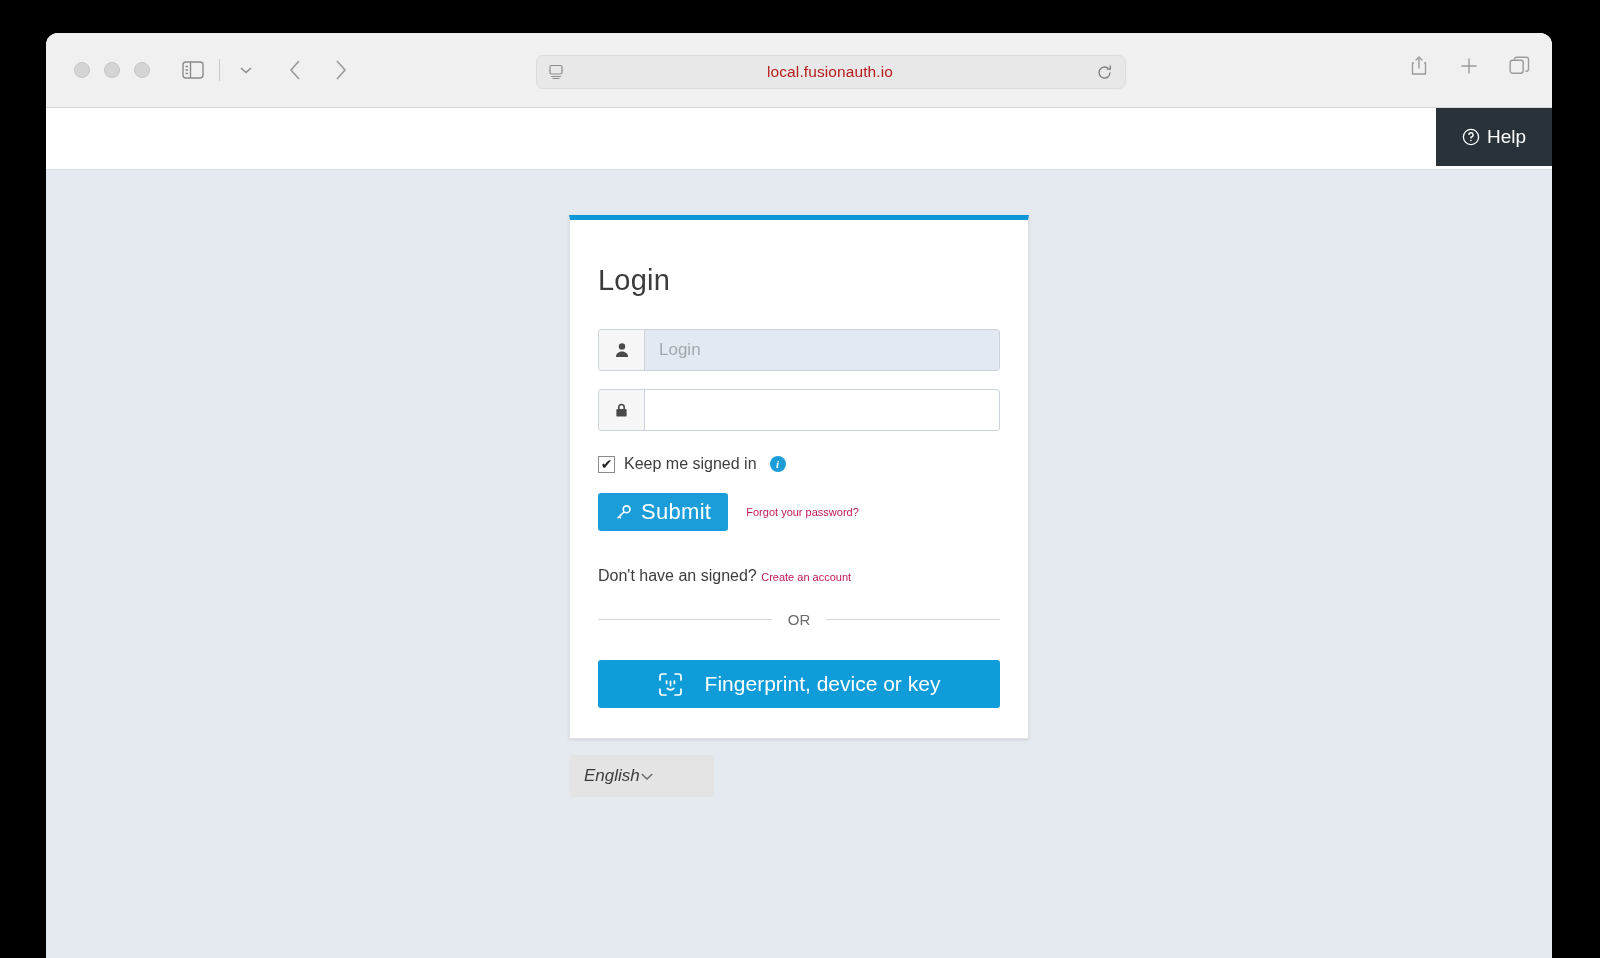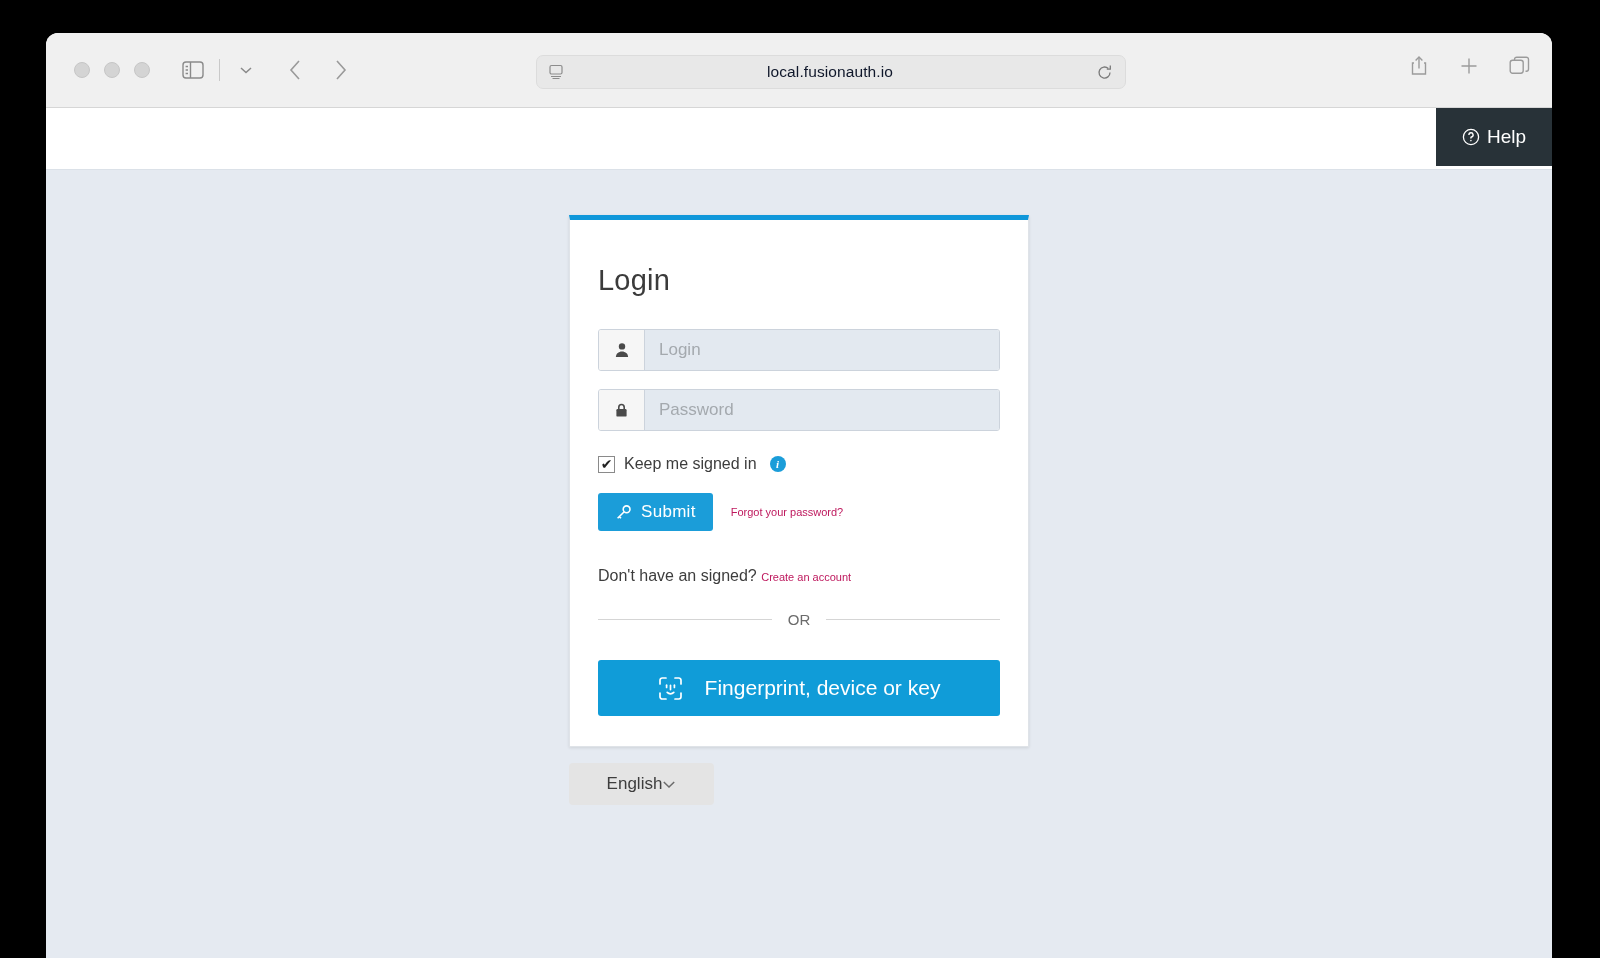--- a/index.html
+++ b/index.html
@@ -79,21 +79,21 @@
     border: 1px solid #dcdcdc;
     border-radius: 7px;
     display: flex;
     align-items: center;
   }
   .url-left-icon { margin-left: 11px; color:#8c8c8c; display:flex; }
   .url-text {
     flex: 1;
     text-align: center;
     font-size: 15.5px;
-    color: #0f172a;
+    color: #b91c1c;
     letter-spacing: .1px;
   }
   .url-right-icon { margin-right: 12px; color:#7a7a7a; display:flex; }
 
   .tb-right {
     position: absolute;
     right: 22px;
     top: 22px;
     display: flex;
     align-items: center;
@@ -220,21 +220,21 @@
     gap: 18px;
     margin-bottom: 36px;
   }
   .btn-submit {
     background: #1b9dd9;
     color: #ffffff;
     border: none;
     border-radius: 3px;
     height: 38px;
     padding: 0 17px;
-    font-size: 17px;
+    font-size: 22px;
     display: flex;
     align-items: center;
     gap: 9px;
     font-family: "Liberation Sans", sans-serif;
     cursor: pointer;
     letter-spacing: .3px;
   }
   .link {
     color: #be185d;
     font-size: 11px;
@@ -251,21 +251,21 @@
     display: flex;
     align-items: center;
     gap: 16px;
     margin-bottom: 32px;
   }
   .or-divider .rule { flex: 1; height: 1px; background: #d5d5d5; }
   .or-divider .or-text { font-size: 15px; color: #6b6b6b; }
 
   .btn-webauthn {
     width: 100%;
-    height: 56px;
+    height: 48px;
     background: #109cd8;
     color: #ffffff;
     border: none;
     border-radius: 3px;
     font-size: 21px;
     display: flex;
     align-items: center;
     justify-content: center;
     gap: 22px;
     font-family: "Liberation Sans", sans-serif;
@@ -277,25 +277,26 @@
     margin-top: 16px;
   }
   .lang-select {
     width: 145px;
     height: 42px;
     background: #e4e4e4;
     border: none;
     border-radius: 4px;
     display: flex;
     align-items: center;
-    justify-content: center;
+    justify-content: flex-start;
     padding: 0 15px;
     font-size: 17px;
     color: #3d3d3d;
     cursor: pointer;
+    font-style: italic;
   }
   .chev { color: #6b6b6b; display:flex; }
   svg { display: block; }
 </style>
 </head>
 <body>
 
 <div class="browser-window">
 
   <div class="toolbar">
@@ -406,21 +407,20 @@
         <input class="input-field" type="text" placeholder="Login" style="">
       </div>
 
       <div class="input-group">
         <div class="input-addon">
           <svg width="15" height="16" viewBox="0 0 15 16" fill="currentColor">
             <path d="M4 7V5.2a3.5 3.5 0 0 1 7 0V7h-1.6V5.2a1.9 1.9 0 0 0-3.8 0V7z"></path>
             <rect x="2.4" y="7" width="10.2" height="7.6" rx="1.2"></rect>
           </svg>
         </div>
-        <input class="input-field" type="password" placeholder="Password" style="">
       </div>
 
       <div class="checkbox-row">
         <div class="cb-box">
           <span>✔</span>
         </div>
         <span class="cb-label">Keep me signed in</span>
         <span class="info-icon">
           <span>i</span>
         </span>

